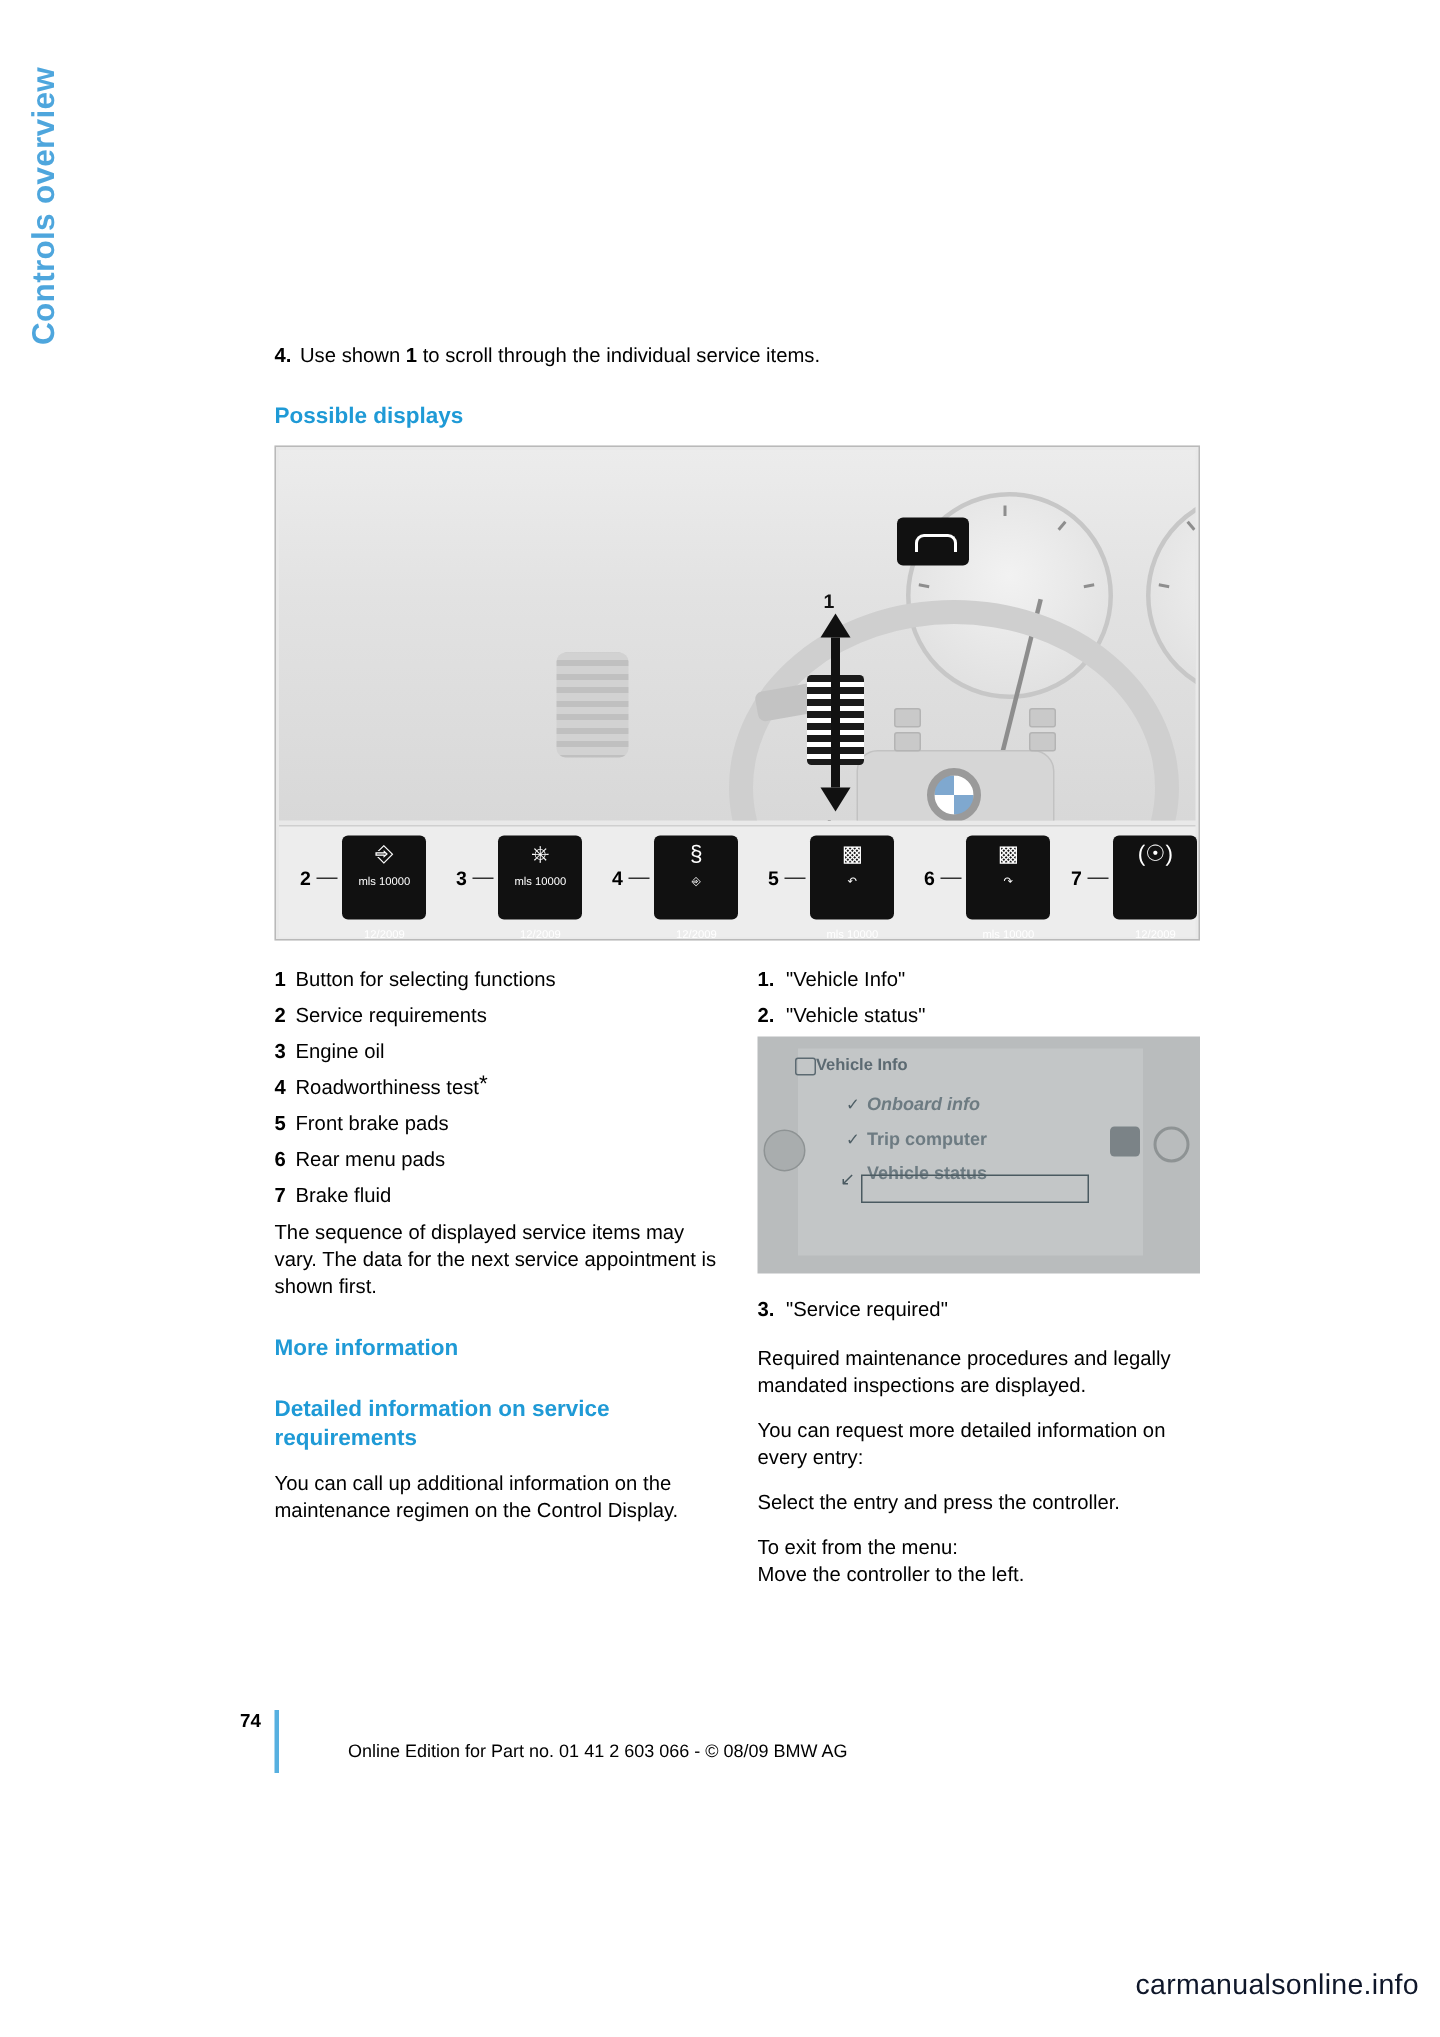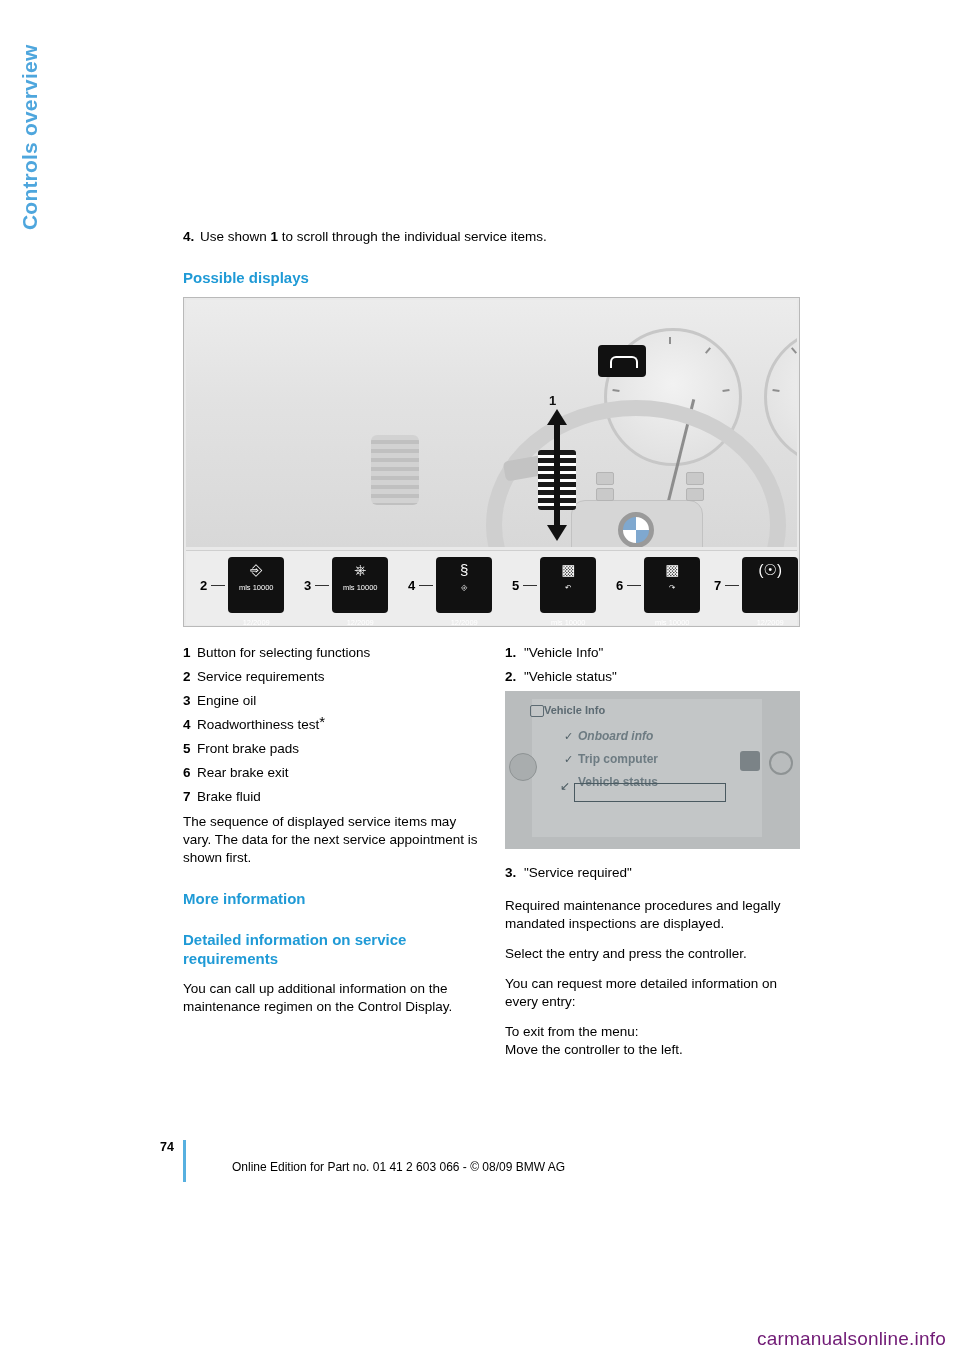--- a/index.html
+++ b/index.html
@@ -395,23 +395,23 @@
   }
   .footer-text {
     position: absolute;
     left: 232px;
     top: 1160px;
     font-size: 12px;
   }
   .watermark {
     position: absolute;
     right: 14px;
-    bottom: 8px;
+    bottom: 23px;
     font-size: 19px;
-    color: #701a75;
+    color: #0f172a;
     letter-spacing: 0.2px;
   }
 </style>
 </head>
 <body>
 
 <div class="page">
 
   <div class="side-tab">
     <span class="side-tab-inner">Controls overview</span>
@@ -546,21 +546,21 @@
         <div class="legend-row">
           <span class="legend-num">4</span>
           <span><span>Roadworthiness test</span><sup class="star">*</sup></span>
         </div>
         <div class="legend-row">
           <span class="legend-num">5</span>
           <span>Front brake pads</span>
         </div>
         <div class="legend-row">
           <span class="legend-num">6</span>
-          <span>Rear brake exit</span>
+          <span>Rear menu pads</span>
         </div>
         <div class="legend-row">
           <span class="legend-num">7</span>
           <span>Brake fluid</span>
         </div>
 
         <p class="body first">The sequence of displayed service items may vary. The data for the next service appointment is shown first.</p>
 
         <h2 class="blue">More information</h2>
         <h2 class="blue tight">
@@ -597,22 +597,22 @@
           <div class="cd-knob"></div>
           <div class="cd-sq"></div>
           <div class="cd-circ"></div>
         </div>
 
         <div class="legend-row" style="margin-top:12px;">
           <span class="legend-num dotted">3.</span>
           <span>"Service required"</span>
         </div>
         <p class="body">Required maintenance procedures and legally mandated inspections are displayed.</p>
+        <p class="body">You can request more detailed information on every entry:</p>
         <p class="body">Select the entry and press the controller.</p>
-        <p class="body">You can request more detailed information on every entry:</p>
         <p class="body" style="white-space:pre-line;">To exit from the menu:
 Move the controller to the left.</p>
       </div>
     </div>
   </div>
 
   <div class="page-num">74</div>
   <div class="footer-rule"></div>
   <div class="footer-text">Online Edition for Part no. 01 41 2 603 066 - © 08/09 BMW AG</div>
 

